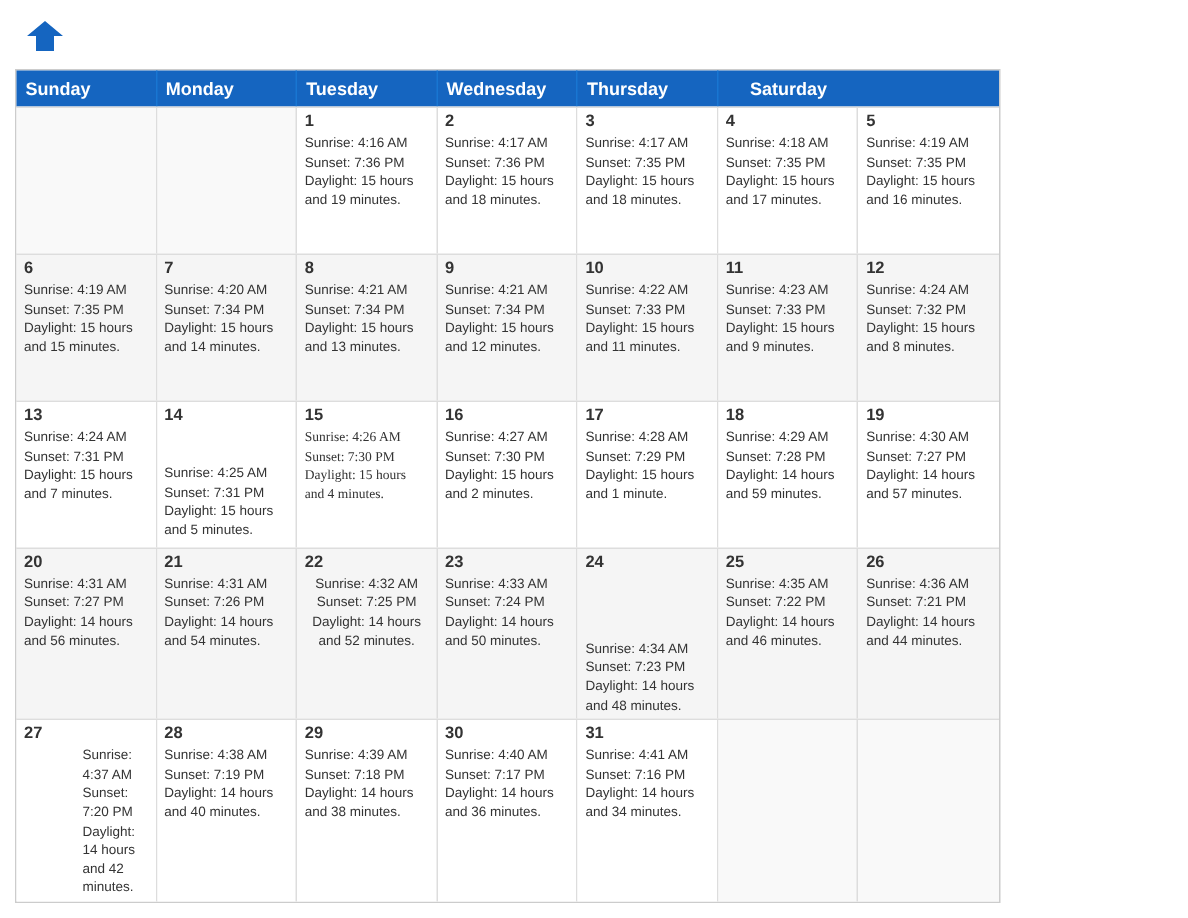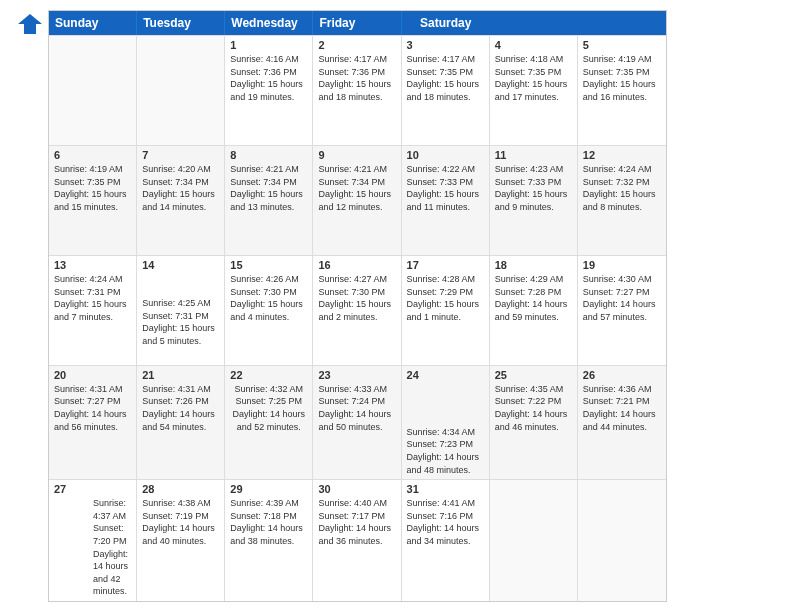--- a/index.html
+++ b/index.html
@@ -8,21 +8,21 @@
       height: 612px;
       font-family: Arial, sans-serif;
       background: #fff;
       overflow: hidden;
     }
     .page {
       width: 677px;
       height: 612px;
       padding: 10px;
       display: flex;
-      flex-direction: row;
+      flex-direction: column;
     }
     .header {
       display: flex;
       justify-content: space-between;
       align-items: flex-start;
       margin-bottom: 8px;
       padding: 0 4px;
     }
     .logo {
       display: flex;
@@ -131,23 +131,24 @@
     </div>
     <div class="title-block">
       <div class="month-title"></div>
       <div class="subtitle"></div>
     </div>
   </div>
 
   <div class="calendar">
     <div class="cal-header" id="cal-header">
         <div class="cal-header-cell">Sunday</div>
+        <div class="cal-header-cell">Monday</div>
         <div class="cal-header-cell">Tuesday</div>
         <div class="cal-header-cell">Wednesday</div>
-        <div class="cal-header-cell">Friday</div>
+        <div class="cal-header-cell">Thursday</div>
         <div class="cal-header-cell">Saturday</div>
       </div>
     <div class="cal-body" id="cal-body">
         <div class="cal-row">
           <div class="cal-cell empty"></div>
           <div class="cal-cell empty"></div>
           <div class="cal-cell">
             <span class="day-num">1</span>
             <div class="cell-text" style="white-space: pre-line;">Sunrise: 4:16 AM
 Sunset: 7:36 PM
@@ -244,21 +245,21 @@
           </div>
           <div class="cal-cell">
             <span class="day-num">14</span>
             <div class="cell-text" style="white-space: pre-line; margin-top: 26px;">Sunrise: 4:25 AM
 Sunset: 7:31 PM
 Daylight: 15 hours
 and 5 minutes.</div>
           </div>
           <div class="cal-cell">
             <span class="day-num">15</span>
-            <div class="cell-text" style="white-space: pre-line;">Sunrise: 4:26 AM
+            <div class="cell-text" style="white-space: pre-line; font-family: Liberation Serif, serif;">Sunrise: 4:26 AM
 Sunset: 7:30 PM
 Daylight: 15 hours
 and 4 minutes.</div>
           </div>
           <div class="cal-cell">
             <span class="day-num">16</span>
             <div class="cell-text" style="white-space: pre-line;">Sunrise: 4:27 AM
 Sunset: 7:30 PM
 Daylight: 15 hours
 and 2 minutes.</div>

